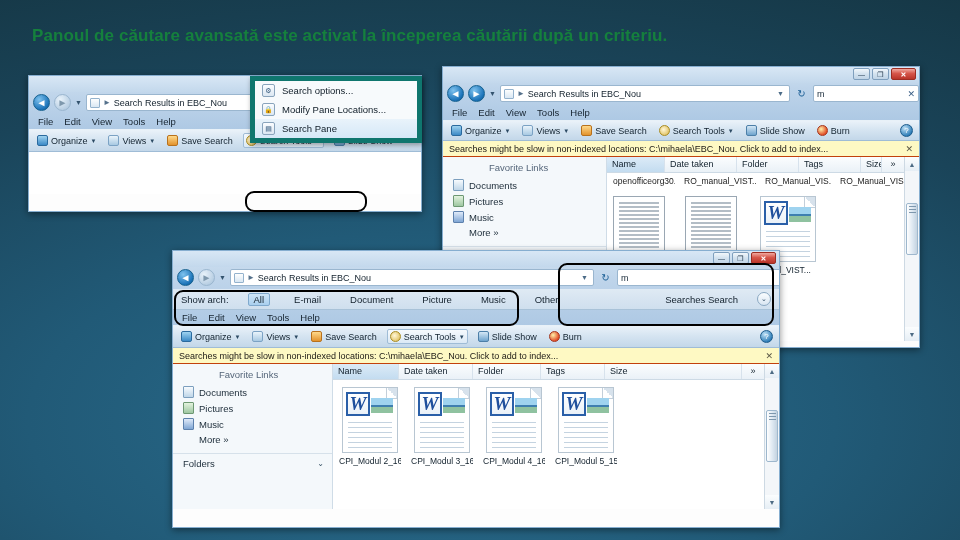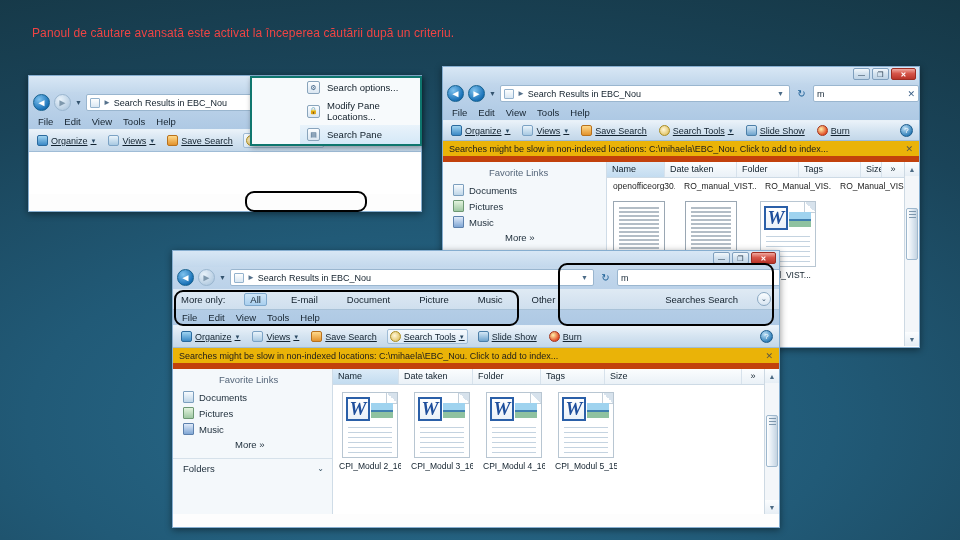--- a/index.html
+++ b/index.html
@@ -9,21 +9,21 @@
   }
   body {
     background:
       radial-gradient(ellipse 120% 100% at 45% 78%, #2a6d8e 0%, #215a77 35%, #1a4459 65%, #14333f 100%);
     position: relative;
   }
 
   
   .slide-title {
     position: absolute; left: 32px; top: 26px;
-    font-size: 12px; color: #ef4444; font-weight: 400;
+    font-size: 17px; color: #15803d; font-weight: 700;
     letter-spacing: .1px; white-space: nowrap;
   }
 
   
   .win {
     position: absolute;
     background: #fdfdfd;
     border: 1px solid #86aed0;
     box-shadow: 0 2px 7px rgba(0,0,0,.45);
     overflow: hidden;
@@ -79,56 +79,56 @@
   
   .menubar { display: flex; gap: 11px; padding: 2px 7px 2px 9px; font-size: 9.5px; color: #15232f; }
 
   
   .toolbar {
     display: flex; align-items: center; gap: 8px; padding: 3px 6px;
     background: linear-gradient(180deg,#eaf2f9 0%, #d5e4f1 48%, #c3d7e9 100%);
     border-top: 1px solid #e8f1f8; border-bottom: 1px solid #9fbcd6;
     font-size: 9px; color: #12222f; position: relative;
   }
-  .tb-item { display: flex; align-items: center; gap: 3px; white-space: nowrap; padding: 1px 2px; text-decoration: underline;}
+  .tb-item { display: flex; align-items: center; gap: 3px; white-space: nowrap; padding: 1px 2px;}
   .tb-item.boxed { background: linear-gradient(180deg,#f6fafd,#dbe9f5);
     border: 1px solid #9fbcd6; border-radius: 2px; }
   .tb-ico { width: 11px; height: 11px; border-radius: 2px; flex: none; }
   .ico-organize { background: linear-gradient(180deg,#9fd3f0,#3b89c6); border:1px solid #2a6a9e;}
   .ico-views { background: linear-gradient(180deg,#eaf4fb,#a8c9e2); border:1px solid #7ba2c4;}
   .ico-save { background: linear-gradient(180deg,#ffd98a,#e2922c); border:1px solid #b8711c;}
   .ico-tools { background: radial-gradient(circle at 40% 40%,#fff7d8,#d9b445); border:1px solid #a98c22;
       border-radius: 50%;}
   .ico-slide { background: linear-gradient(180deg,#d4e7f6,#6ea4cd); border:1px solid #4c7fa8;}
   .ico-burn { background: radial-gradient(circle at 35% 35%,#fff0a8,#e2502a 70%); border-radius:50%;
       border:1px solid #a5351c;}
   .caret { font-size: 6px; color: #2c4a63; }
   .helpbtn { position: absolute; right: 6px; width: 13px; height: 13px; border-radius: 50%;
     background: radial-gradient(circle at 35% 30%,#bfe2f7,#2a7ab5 75%); border: 1px solid #1d5c8c;
     color: #fff; font-size: 8px; display: flex; align-items: center; justify-content: center; }
 
   
   .infobar {
-    background: #eab308; border-bottom: 6px solid #c2410c;
+    background: #fef9c3; border-bottom: 1px solid #c2410c;
     font-size: 9px; color: #23201a; padding: 2.5px 6px; display: flex; align-items: center;
     white-space: nowrap; overflow: hidden;
   }
   .infobar .ix { margin-left: auto; color: #5b5846; font-size: 9px; padding-left: 6px; }
 
   
   .wbody { display: flex; background: #fff; }
   .navpane { width: 160px; flex: none; background: #f4f8fb; border-right: 1px solid #cfdce7;
     padding: 5px 0 0 0; font-size: 9.5px; color: #1b2b38; }
   .np-head { color: #55667a; padding: 0 0 4px 10px; margin-left: 36px; }
   .np-item { display: flex; align-items: center; gap: 5px; padding: 2px 0 2px 10px; }
   .np-ico { width: 11px; height: 12px; border-radius: 1px; flex: none; }
   .np-doc { background: linear-gradient(180deg,#f7fbfe,#bfd6e8); border: 1px solid #7c9fbe; }
   .np-pic { background: linear-gradient(180deg,#e3f3de,#9ec7a2); border: 1px solid #6d9873; }
   .np-mus { background: linear-gradient(180deg,#dfeaf9,#7fa6d4); border: 1px solid #5d81ad; }
-  .np-more { padding-left: 26px; color: #1b2b38; margin-left: 36px; }
+  .np-more { padding-left: 26px; color: #1b2b38; }
   .np-folders { display: flex; align-items: center; padding: 4px 8px 4px 10px;
      border-top: 1px solid #d6e1ea; margin-top: 6px; }
   .np-folders .chev { margin-left: auto; font-size: 8px; color: #3a5568; }
 
   .filepane { flex: 1 1 auto; min-width: 0; position: relative; background: #fff; }
   .colhdr { display: flex; height: 16px; font-size: 9px; color: #11202c;
     background: linear-gradient(180deg,#fbfdfe 0%, #eaf1f7 100%); border-bottom: 1px solid #cddae5; }
   .colhdr > div { border-right: 1px solid #d7e2ec; padding: 2px 5px; white-space: nowrap; overflow: hidden;}
   .colhdr .sel { background: linear-gradient(180deg,#dcebf7,#c3dcf0); }
   .colhdr .more { border-right: none; flex: none; width: 22px; text-align: center; }
@@ -168,22 +168,22 @@
     background: linear-gradient(90deg,#ffffff,#dbe6f0 60%,#c4d3e0); border: 1px solid #9db7cd; border-radius: 2px; }
   .vscroll .thumbv b { display:block; width: 7px; height:1px; background:#7d97ad; margin: 2px auto; }
 
   
   #win1 { left: 28px; top: 75px; width: 394px; height: 137px; }
   #win1 .addrbox { width: 212px; flex: none; }
   #win1 .searchbox { width: 32px; }
 
   .dropmenu {
     position: absolute; left: 250px; top: 76px; width: 172px;
-    background: #f7fafc; border: 2px solid #0f766e; box-shadow: 1px 2px 5px rgba(0,0,0,.35);
-    font-size: 9.5px; color: #101d28; z-index: 20; padding-left: 48px;
+    background: #f7fafc; border: 5px solid #0f766e; box-shadow: 1px 2px 5px rgba(0,0,0,.35);
+    font-size: 9.5px; color: #101d28; z-index: 20;
   }
   .dm-item { display: flex; align-items: center; gap: 7px; padding: 3px 7px; }
   .dm-ico { width: 13px; height: 13px; flex: none; border: 1px solid #89a4bc; border-radius: 2px;
     background: linear-gradient(180deg,#fbfdff,#dbe7f2); font-size: 7px; color: #3a5e80;
     display: flex; align-items: center; justify-content: center; }
   .dm-item.hl { background: linear-gradient(180deg,#e9f3fb,#d5e8f7); text-align: right; }
 
   
   .annot { position: absolute; border: 2.5px solid #000; border-radius: 9px; z-index: 40; }
 
@@ -483,21 +483,21 @@
       </div>
       <div class="refresh">↻</div>
       <div class="searchbox">
         <span>m</span>
 
       </div>
     </div>
 
     <div class="advpane">
       <div class="showonly">
-        <span class="lbl">More only:</span>
+        <span class="lbl">Show arch:</span>
         <span class="so-pill on">All</span>
         <span class="so-pill">E-mail</span>
         <span class="so-pill">Document</span>
         <span class="so-pill">Picture</span>
         <span class="so-pill">Music</span>
         <span class="so-pill">Other</span>
         <span style="flex:1"></span>
         <span>Searches Search</span>
         <span class="adv-chev">⌄</span>
       </div>

